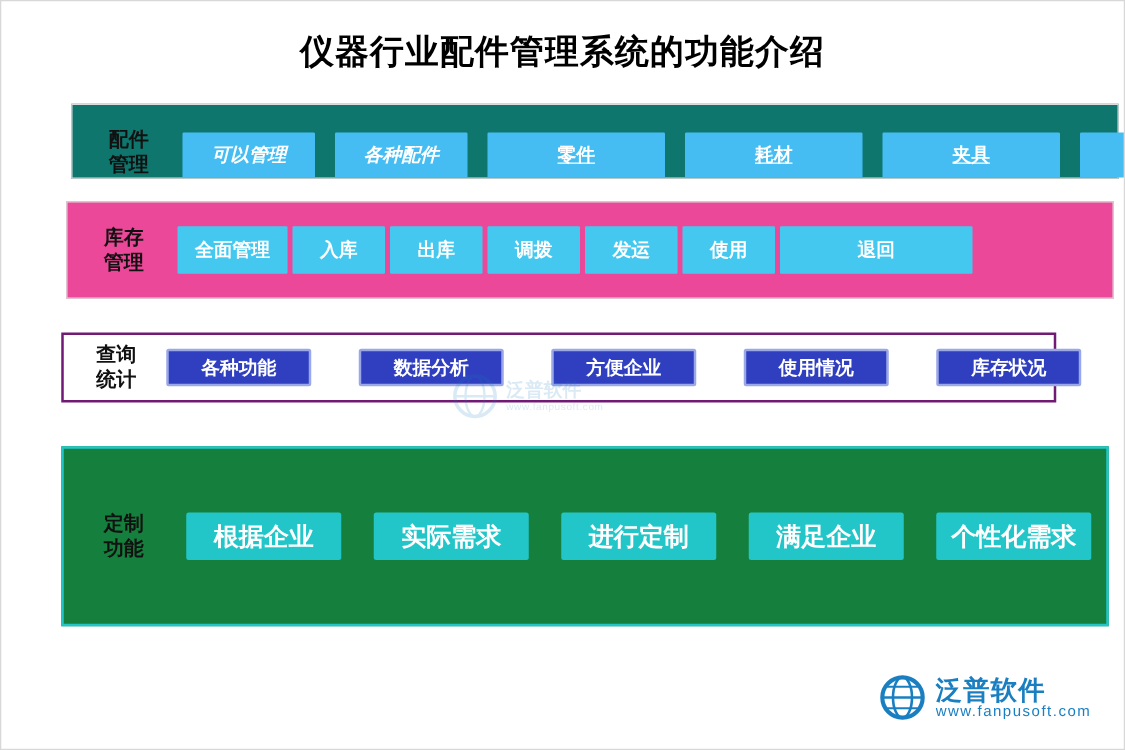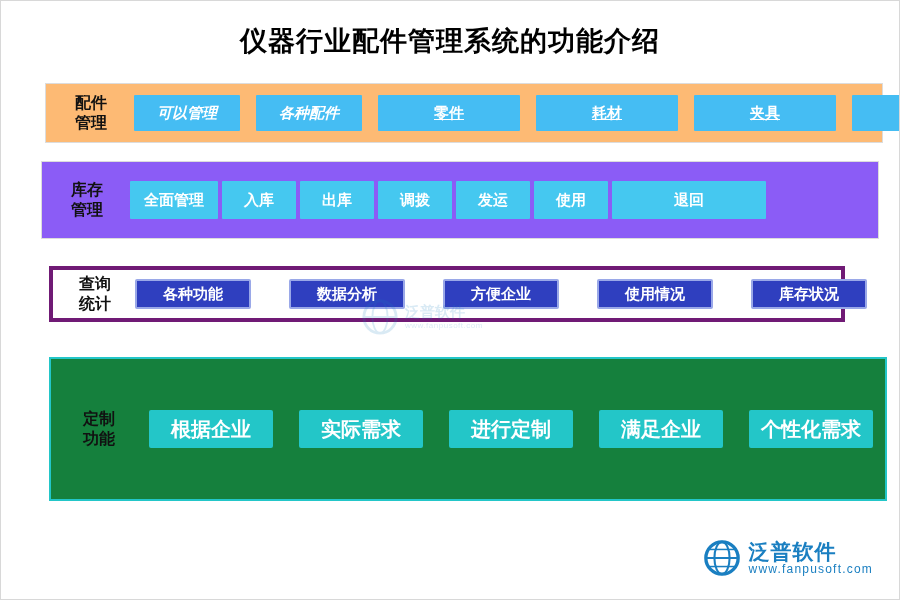--- a/index.html
+++ b/index.html
@@ -52,57 +52,58 @@
     text-align: center;
     display: flex;
     align-items: center;
     justify-content: center;
     box-sizing: border-box;
     font-family: "DejaVu Sans", "Liberation Sans", sans-serif;
   }
 
   
   #sec-parts {
-    left: 44px; top: 82px; width: 838px; height: 60px;
+    left: 56px; top: 82px; width: 838px; height: 60px;
     border: 1px solid #dcdcdc;
-    background: #fdba74;
+    background: #0f766e;
+    align-items: flex-end;
   }
   #sec-parts .sec-label { width: 62px; margin-left: 14px; }
   #sec-parts .chips { gap: 16px; padding-left: 12px; padding-right: 12px; }
   #sec-parts .chip {
     height: 36px;
     background: #45bdf3;
     font-size: 15px;
     border-radius: 1px;
   }
   #sec-parts .chip.w2 { width: 106px; font-style: italic; }
   #sec-parts .chip.w3 { width: 142px; text-decoration: underline; }
 
   
   #sec-stock {
-    left: 40px; top: 160px; width: 838px; height: 78px;
+    left: 52px; top: 160px; width: 838px; height: 78px;
     border: 1px solid #dcdcdc;
-    background: #8b5cf6;
+    background: #ec4899;
   }
   #sec-stock .sec-label { width: 62px; margin-left: 14px; }
   #sec-stock .chips { gap: 4px; padding-left: 12px; padding-right: 12px; }
   #sec-stock .chip {
     height: 38px;
     background: #45c8f0;
     font-size: 15px;
     border-radius: 1px;
   }
   #sec-stock .chip.w1 { width: 88px; }
   #sec-stock .chip.w2 { width: 74px; }
   #sec-stock .chip.w3 { width: 154px; }
 
   
   #sec-query {
     left: 48px; top: 265px; width: 796px; height: 56px;
-    border: 4px solid #701a75;
+    border: 2px solid #701a75;
     background: #ffffff;
   }
   #sec-query .sec-label { width: 52px; margin-left: 16px; }
   #sec-query .chips { gap: 38px; padding-left: 14px; padding-right: 22px; }
   #sec-query .chip {
     height: 30px;
     width: 116px;
     background: #2f3fbf;
     font-size: 15px;
     border: 2px solid #9aa8e8;

